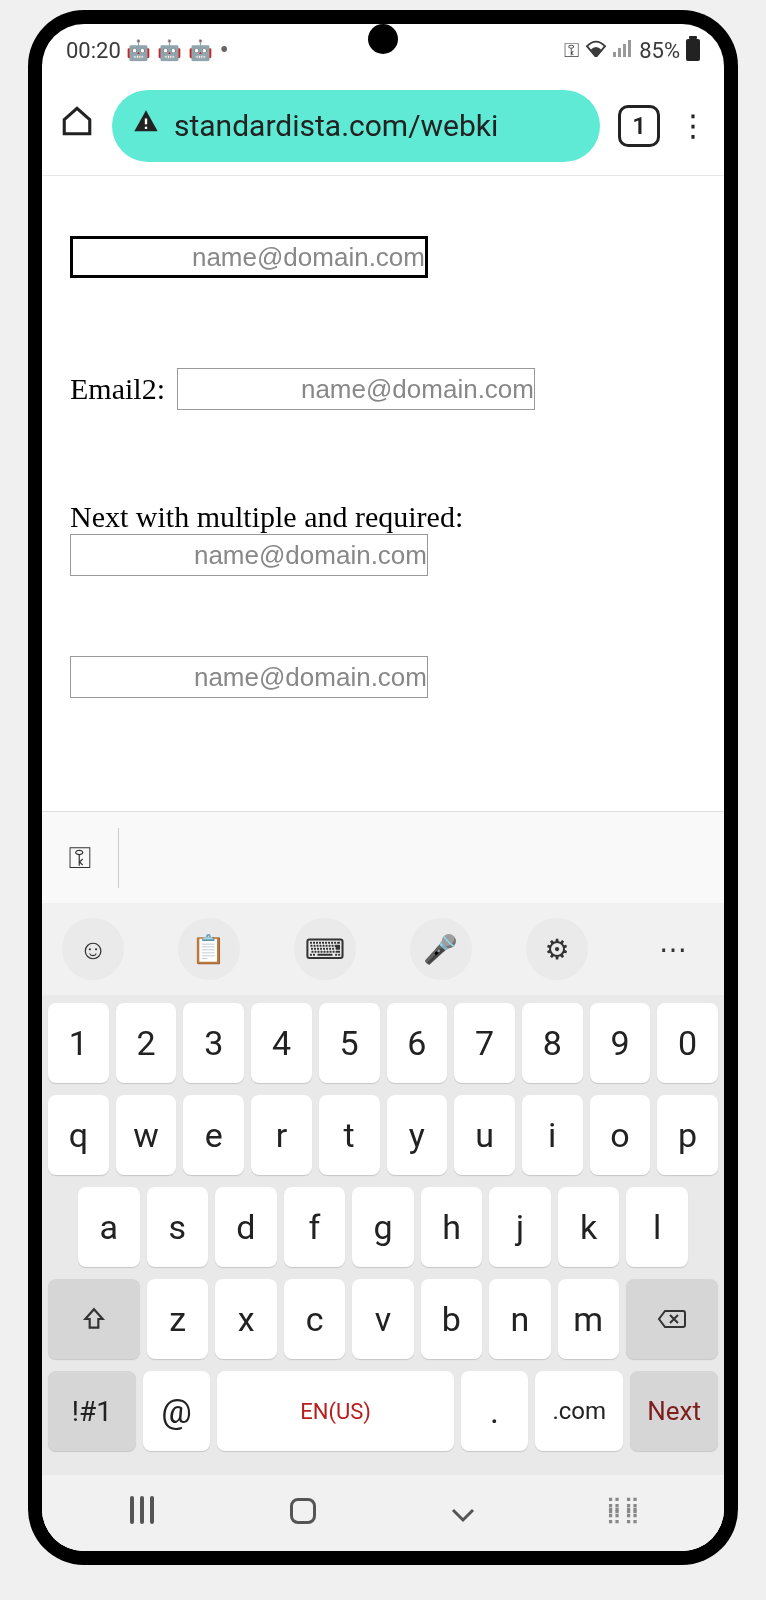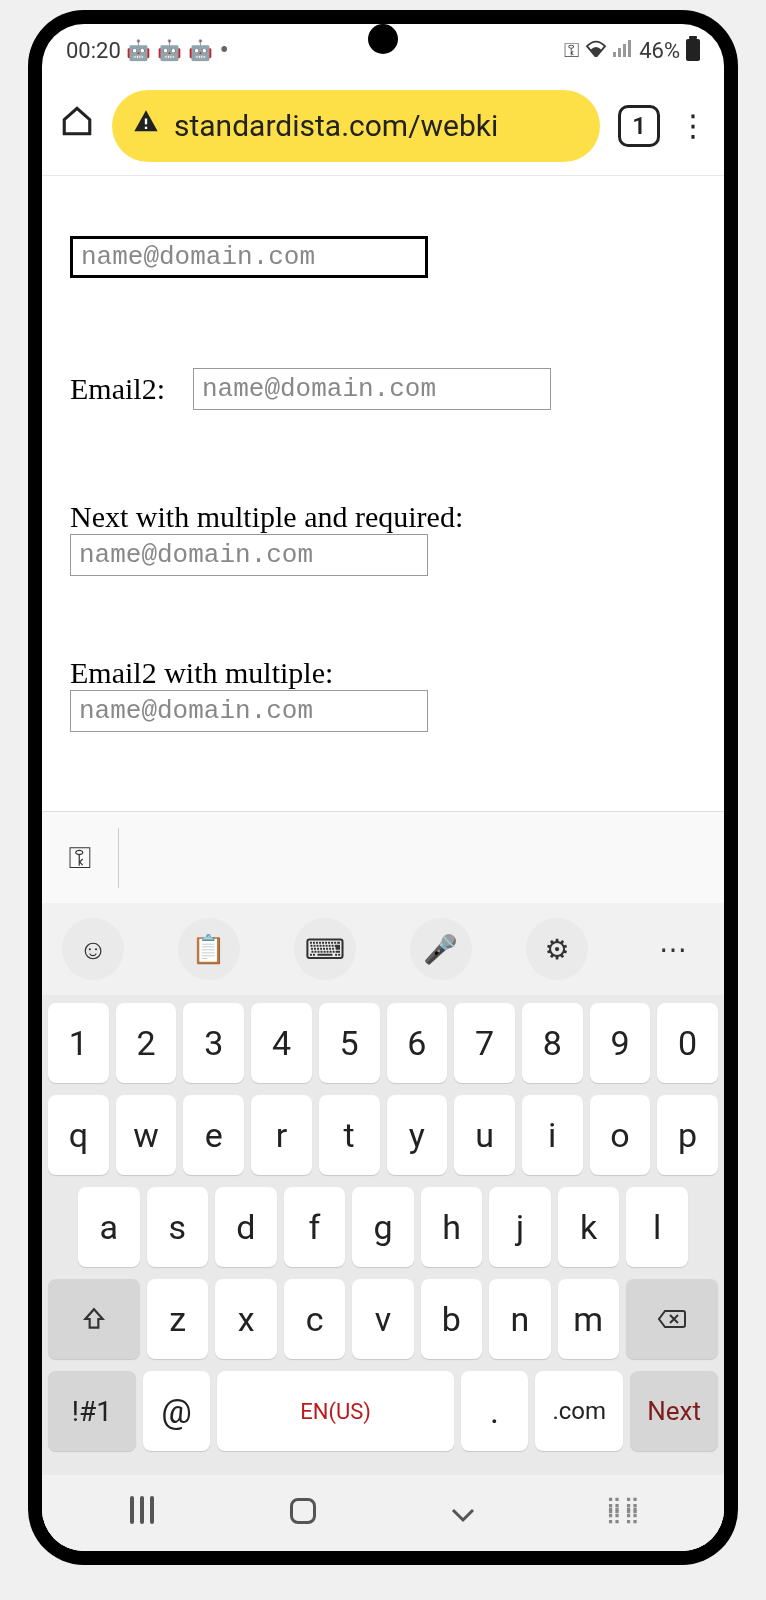--- a/index.html
+++ b/index.html
@@ -64,21 +64,21 @@
     height: 100px;
     display: flex;
     align-items: center;
     padding: 0 18px;
     gap: 18px;
     border-bottom: 1px solid #e8e8e8;
   }
   .home-icon { font-size: 36px; color: #222; }
   .url-pill {
     flex: 1;
-    background: #fde047;
+    background: #5eead4;
     border-radius: 44px;
     height: 72px;
     display: flex;
     align-items: center;
     padding: 0 20px;
     gap: 14px;
     overflow: hidden;
   }
   .warn-icon { font-size: 28px; color: #222; flex-shrink: 0; }
   .url-text { font-size: 30px; color: #222; white-space: nowrap; overflow: hidden; }
@@ -94,29 +94,30 @@
   .page-content {
     flex: 1;
     padding: 60px 28px 0 28px;
     overflow: hidden;
     font-family: Georgia, 'Times New Roman', serif;
     color: #000;
   }
   .field-group { margin-bottom: 90px; }
   .field-group.tight { margin-bottom: 80px; }
   .field-label { font-size: 30px; font-weight: 400; }
-  .field-row { display: flex; align-items: center; gap: 28px; }
+  .field-row { display: flex; align-items: center; gap: 12px; }
   .text-input {
     font-size: 26px;
-    font-family: Liberation Mono, monospace;
-    padding: 4px 8px;
+    font-family: Liberation Sans, sans-serif;
+    padding: 4px 0;
     border: 1px solid #999;
     background: #fff;
     width: 358px;
     height: 42px;
+    text-align: right;
   }
   .text-input::placeholder { color: #888; }
   .text-input.focused { border: 3px solid #000; }
   
   .keyboard-region {
     background: #f1f1f1;
     display: flex;
     flex-direction: column;
   }
   .kb-suggestion-bar {
@@ -201,21 +202,21 @@
             </svg>
         </span>
         <span class="status-icon">
           <svg width="20" height="18" viewBox="0 0 20 18">
               <rect x="0" y="13" width="3" height="5" fill="#999"></rect>
               <rect x="5" y="9" width="3" height="9" fill="#999"></rect>
               <rect x="10" y="5" width="3" height="13" fill="#999"></rect>
               <rect x="15" y="1" width="3" height="17" fill="#999"></rect>
             </svg>
         </span>
-        <span>46%</span>
+        <span>85%</span>
         <span class="battery-icon"></span>
       </div>
     </div>
 
     <div class="browser-bar">
       <span class="home-icon">
         <svg width="34" height="34" viewBox="0 0 24 24" fill="none" stroke="#222" stroke-width="2.2">
             <path d="M3 11 L12 3 L21 11 V21 H3 Z"></path>
           </svg>
       </span>
@@ -247,21 +248,20 @@
           <input class="text-input" placeholder="name@domain.com" style="">
         </div>
       </div>
 
       <div class="field-group tight">
         <div class="field-label">Next with multiple and required:</div>
         <input class="text-input" placeholder="name@domain.com" style="">
       </div>
 
       <div class="field-group">
-        <div class="field-label">Email2 with multiple:</div>
         <input class="text-input" placeholder="name@domain.com" style="">
       </div>
 
     </div>
 
     <div class="keyboard-region">
       <div class="kb-suggestion-bar">
         <span class="key-icon-btn">⚿</span>
         <span class="kb-divider"></span>
       </div>

